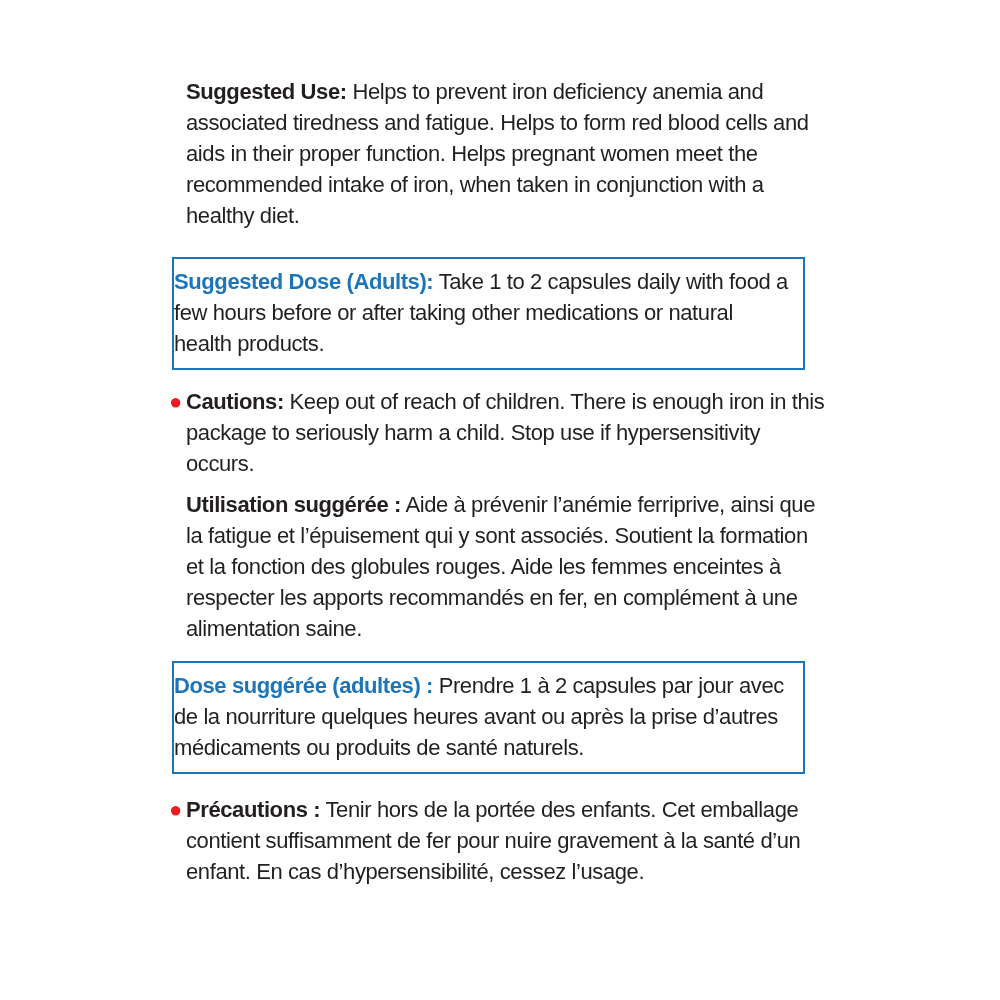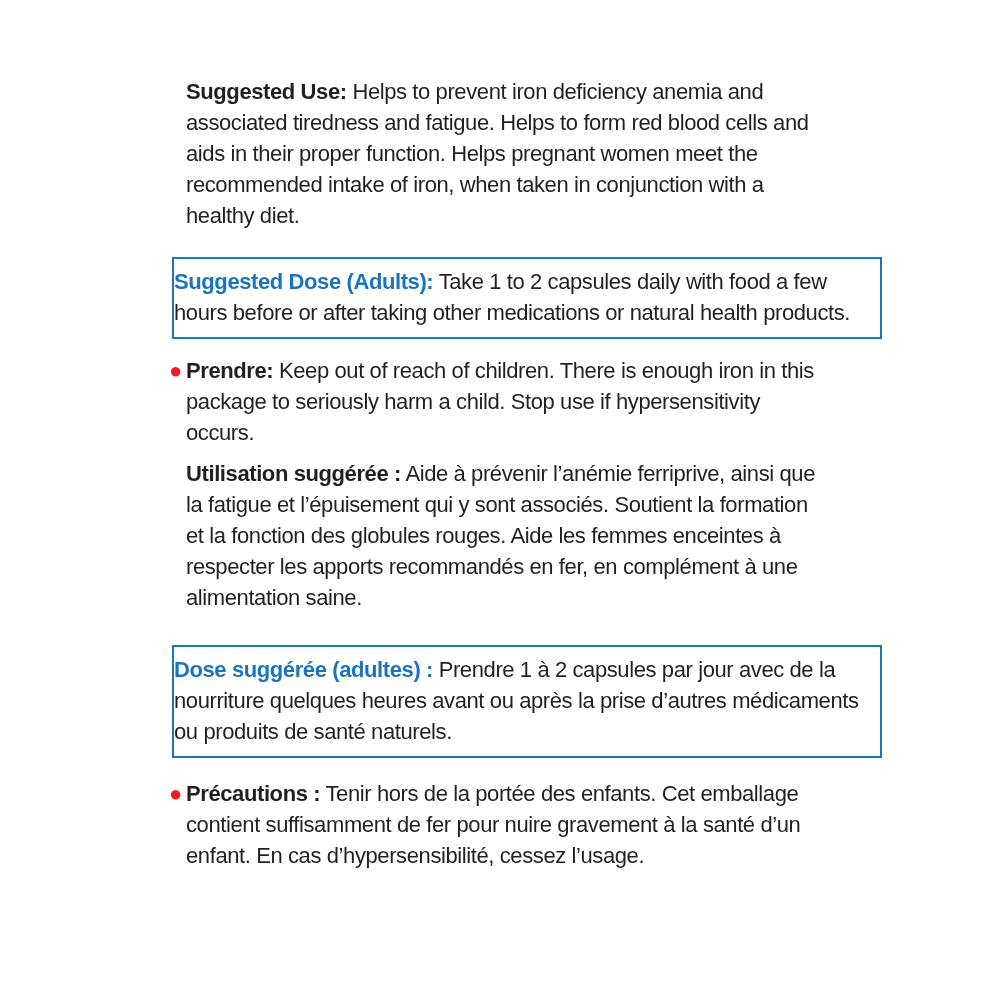--- a/index.html
+++ b/index.html
@@ -31,36 +31,36 @@
     letter-spacing: -0.4px;
     font-stretch: condensed;
   }
   .para p { margin: 0; }
   .lead {
     font-weight: bold;
   }
   .lead.blue { color: #1b75bc; }
   .box {
     box-sizing: border-box;
-    width: 710px;
+    width: 633px;
     border: 2.5px solid #1b75bc;
     padding: 7px 12px 9px 0;
   }
   .bullet {
     position: absolute;
     left: -3px;
     top: 0;
     color: #ed1c24;
     font-size: 22px;
     line-height: 31px;
   }
   .mt-box1   { margin-top: 26px; }
   .mt-caut   { margin-top: 16px; }
   .mt-fr     { margin-top: 10px; }
-  .mt-box2   { margin-top: 32px; }
+  .mt-box2   { margin-top: 17px; }
   .mt-prec   { margin-top: 20px; }
 </style>
 </head>
 <body>
 
 <div class="page">
   <div class="content">
 
     <section class="para">
       <p>
@@ -72,21 +72,21 @@
     <section class="para box mt-box1">
       <p>
         <span class="lead blue">Suggested Dose (Adults):</span>
         <span>Take 1 to 2 capsules daily with food a few hours before or after taking other medications or natural health products.</span>
       </p>
     </section>
 
     <section class="para mt-caut">
       <span class="bullet">●</span>
       <p>
-        <span class="lead">Prendre:</span>
+        <span class="lead">Cautions:</span>
         <span>Keep out of reach of children. There is enough iron in this package to seriously harm a child. Stop use if hypersensitivity occurs.</span>
       </p>
     </section>
 
     <section class="para mt-fr">
       <p>
         <span class="lead">Utilisation suggérée :</span>
         <span>Aide à prévenir l’anémie ferriprive, ainsi que la fatigue et l’épuisement qui y sont associés. Soutient la formation et la fonction des globules rouges. Aide les femmes enceintes à respecter les apports recommandés en fer, en complément à une alimentation saine.</span>
       </p>
     </section>

